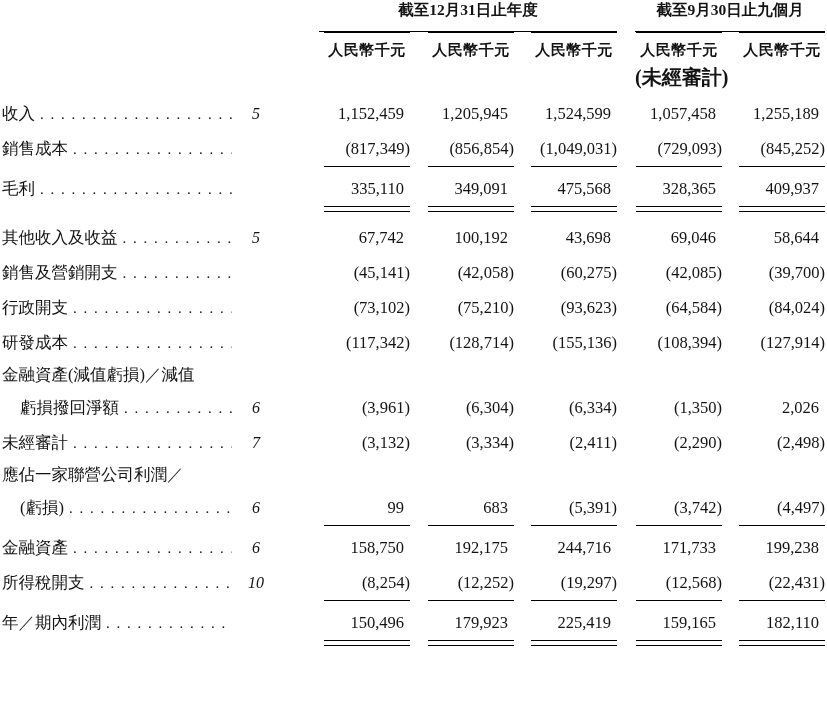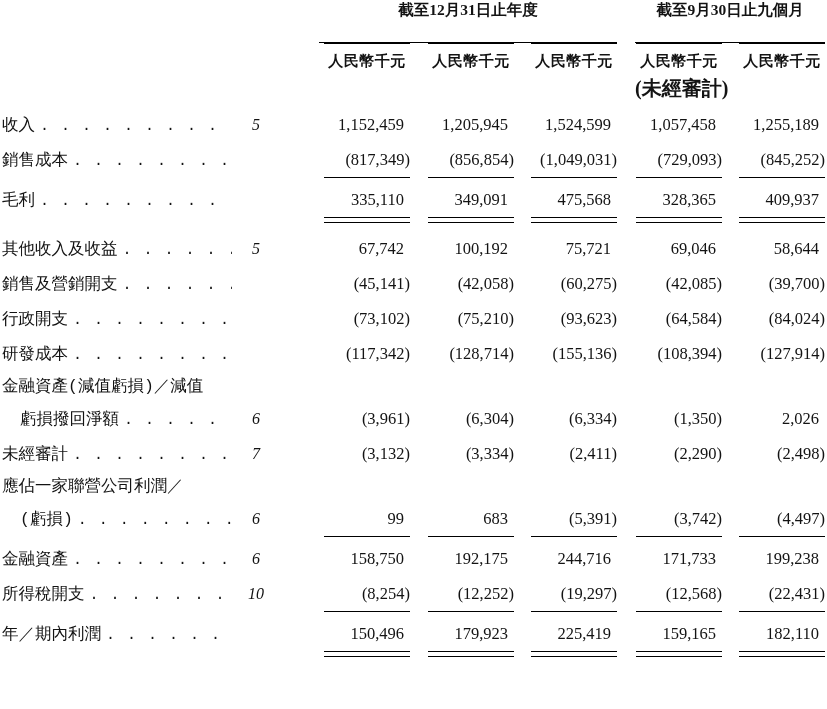--- a/index.html
+++ b/index.html
@@ -11,41 +11,41 @@
   table.fin {
     border-collapse:collapse; table-layout:fixed;
     width:823px; margin-left:2px;
   }
   td { padding:0; margin:0; vertical-align:middle; }
 
   
   tr.h-group td { vertical-align:bottom; height:30px; }
   .grp {
     margin-left:auto; text-align:center; font-weight:700; font-size:15.5px;
-    padding-bottom:21px; border-bottom:1.5px solid #000; white-space:nowrap;
+    padding-bottom:10px; border-bottom:1.5px solid #000; white-space:nowrap;
   }
   .grp1 { width:298px; }
   .grp2 { width:190px; }
   tr.h-year { height:30px; }
   .note-h { text-align:center; font-weight:700; font-size:16px; }
   .yr { width:86px; margin-left:auto; text-align:center; font-weight:700; font-size:15.5px; white-space:nowrap; }
   tr.h-rule { height:4px; }
   tr.h-rule td { vertical-align:top; }
   tr.h-unit { height:28px; }
   .unit { width:86px; margin-left:auto; text-align:center; font-weight:700; font-size:15px; white-space:nowrap; letter-spacing:0.5px; }
   tr.h-unaud { height:22px; }
   tr.h-unaud td { vertical-align:top; }
   .unaud { width:87px; margin-left:auto; text-align:center; font-weight:700; font-size:20px; white-space:nowrap; }
   tr.h-gap { height:5px; }
 
   
   tr.data-row { height:35px; }
   tr.data-row.cont { height:30px; }
   .lbl { font-size:16.5px; overflow:hidden; }
-  .lblflex { display:flex; align-items:baseline; padding-right:2px; white-space:nowrap; overflow:hidden;font-family:Liberation Mono, monospace; }
+  .lblflex { display:flex; align-items:baseline; padding-right:2px; white-space:nowrap; overflow:hidden; }
   .lblflex.indent { padding-left:18px; }
   .lbltext { white-space:nowrap; flex:0 0 auto; }
   .leader { flex:1 1 auto; overflow:hidden; white-space:nowrap; padding-left:5px; }
   .leader::after {
     content:". . . . . . . . . . . . . . . . . . . . . . . . . . . . . . . . . . . . . . . . . . . . .";
     font-size:15px; letter-spacing:1.5px; color:#131313;
   }
   .note { text-align:center; font-style:italic; font-size:16px; }
   .num { text-align:right; white-space:nowrap; font-size:16.5px; }
   .ph { display:inline-block; width:6px; }
@@ -233,21 +233,21 @@
         <tr class="data-row">
       <td class="lbl">
         <div class="lblflex">
           <span class="lbltext">其他收入及收益</span>
           <span class="leader"></span>
         </div>
       </td>
       <td class="note">5</td>
       <td class="num"><span>67,742</span><span class="ph"></span></td>
       <td class="num"><span>100,192</span><span class="ph"></span></td>
-      <td class="num"><span>75,721</span><span class="ph"></span></td>
+      <td class="num"><span>43,698</span><span class="ph"></span></td>
       <td></td>
       <td class="num"><span>69,046</span><span class="ph"></span></td>
       <td class="num"><span>58,644</span><span class="ph"></span></td>
     </tr>
         <tr class="data-row">
       <td class="lbl">
         <div class="lblflex">
           <span class="lbltext">銷售及營銷開支</span>
           <span class="leader"></span>
         </div>

